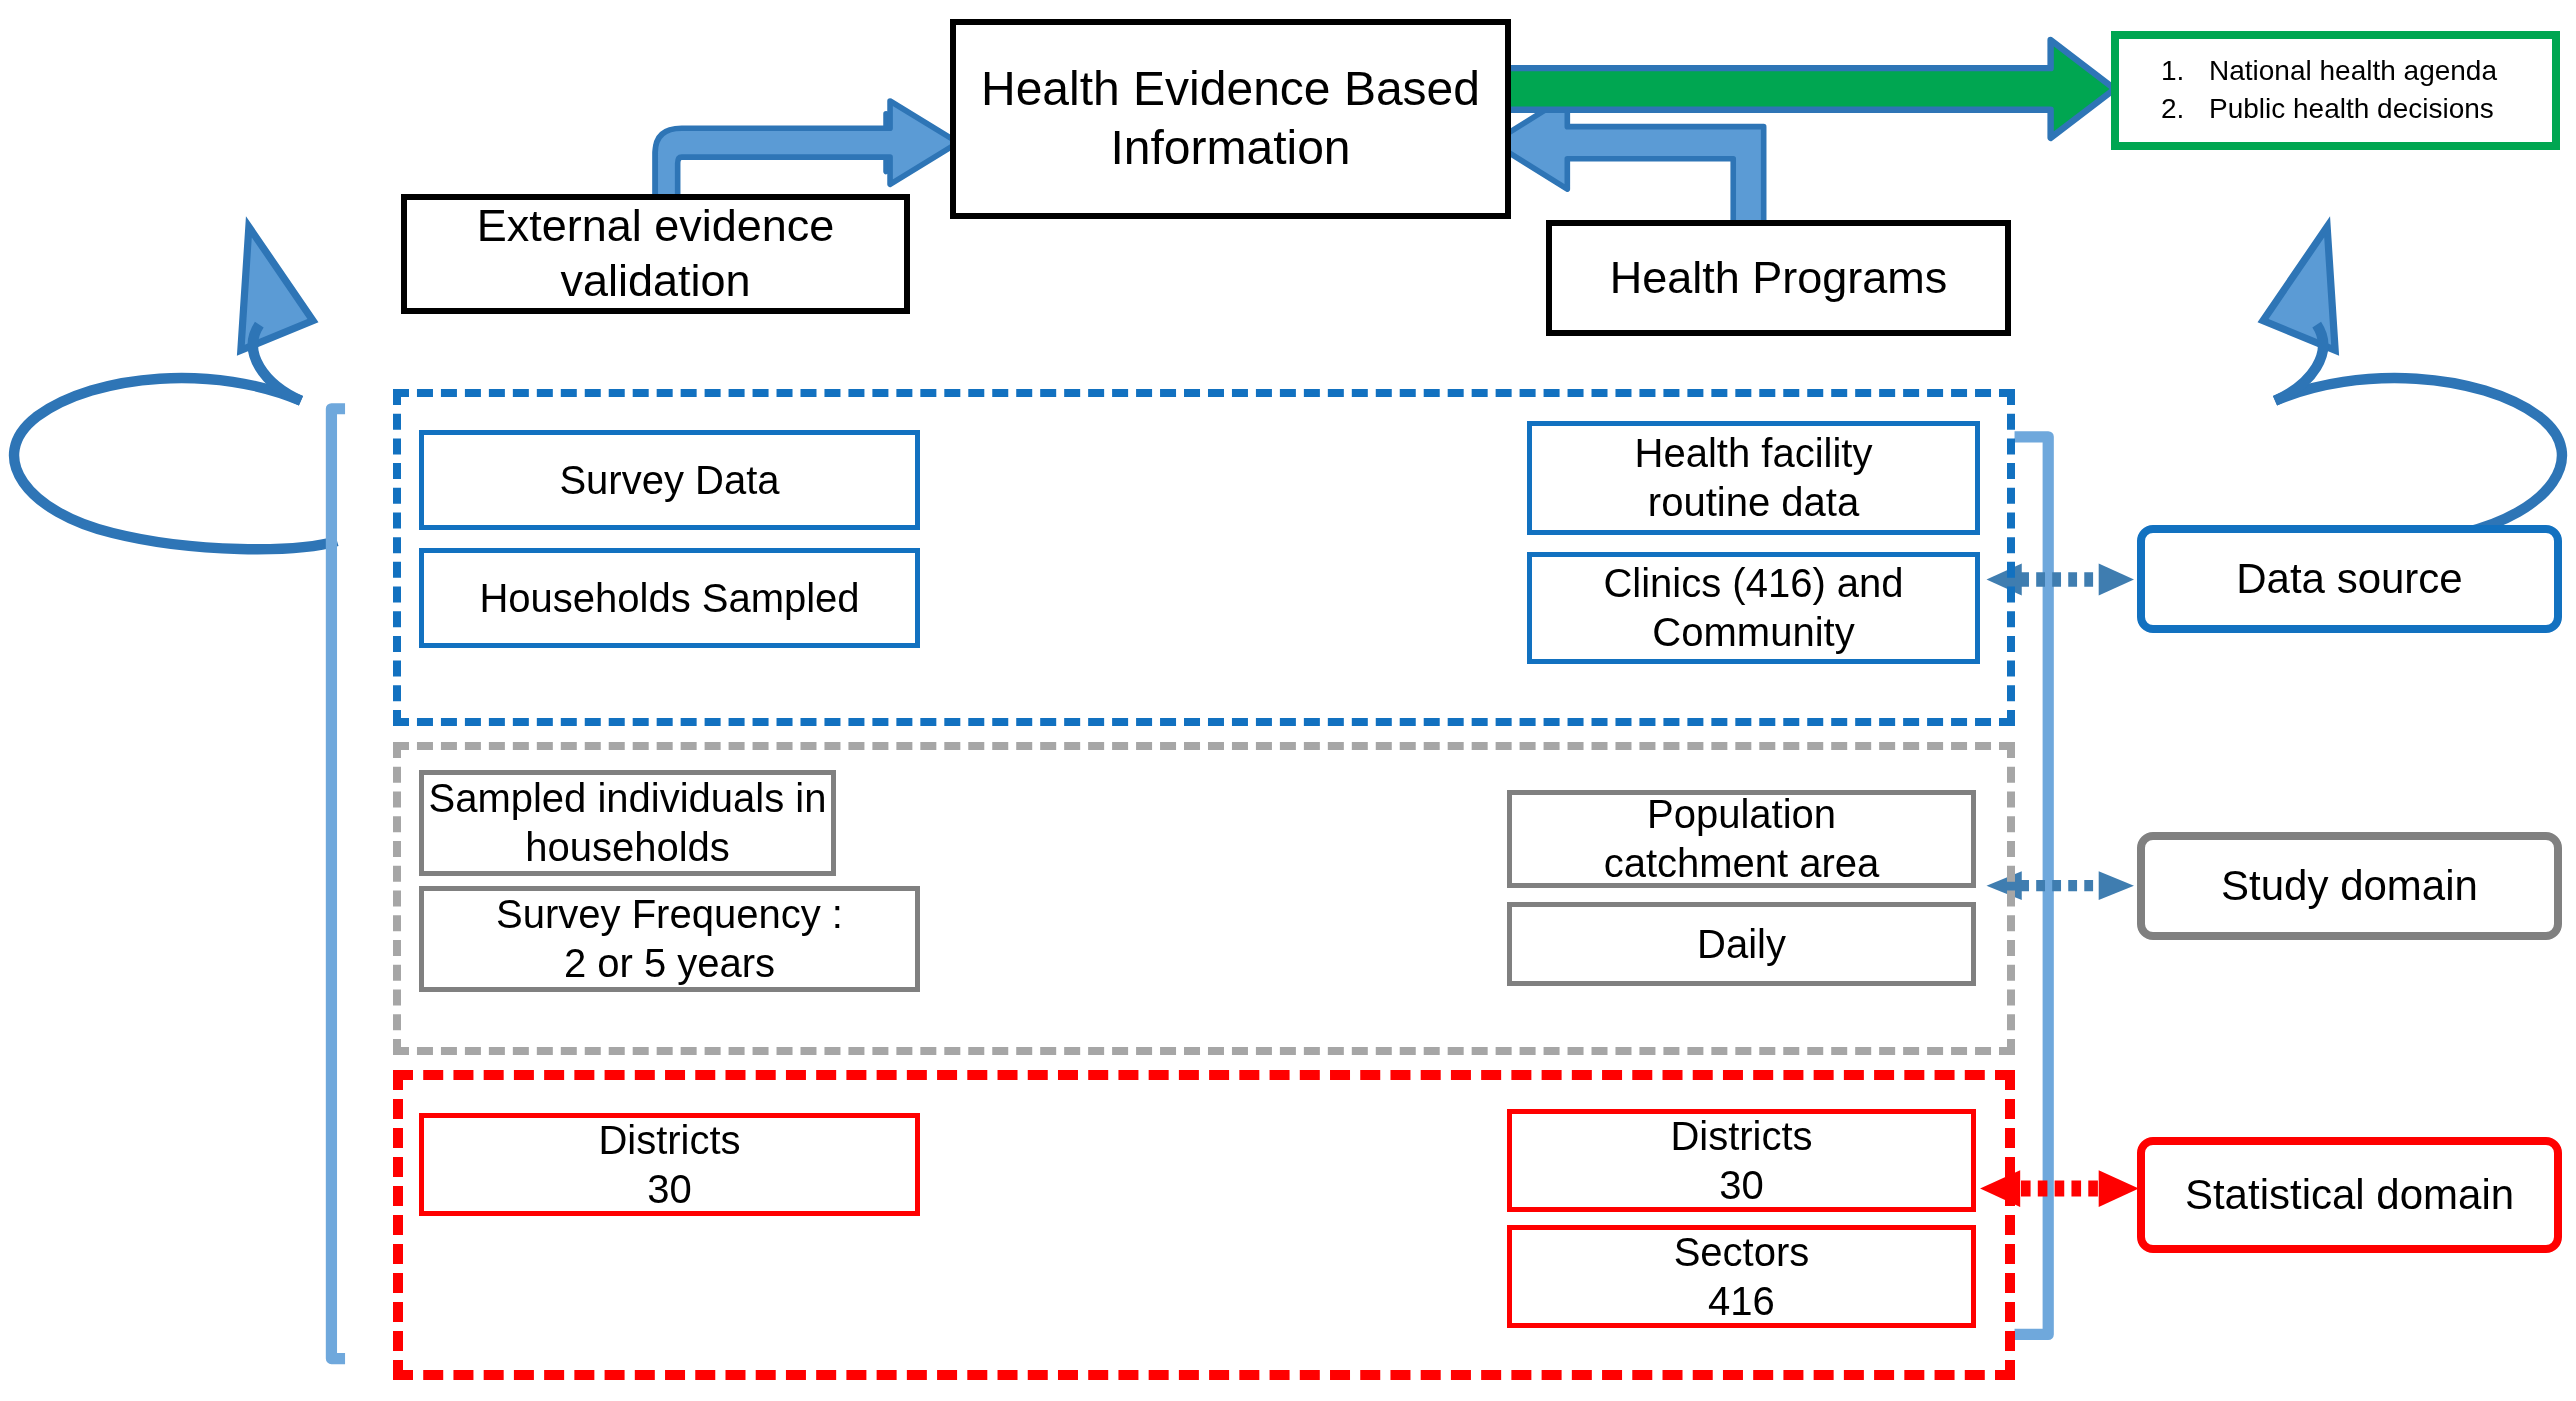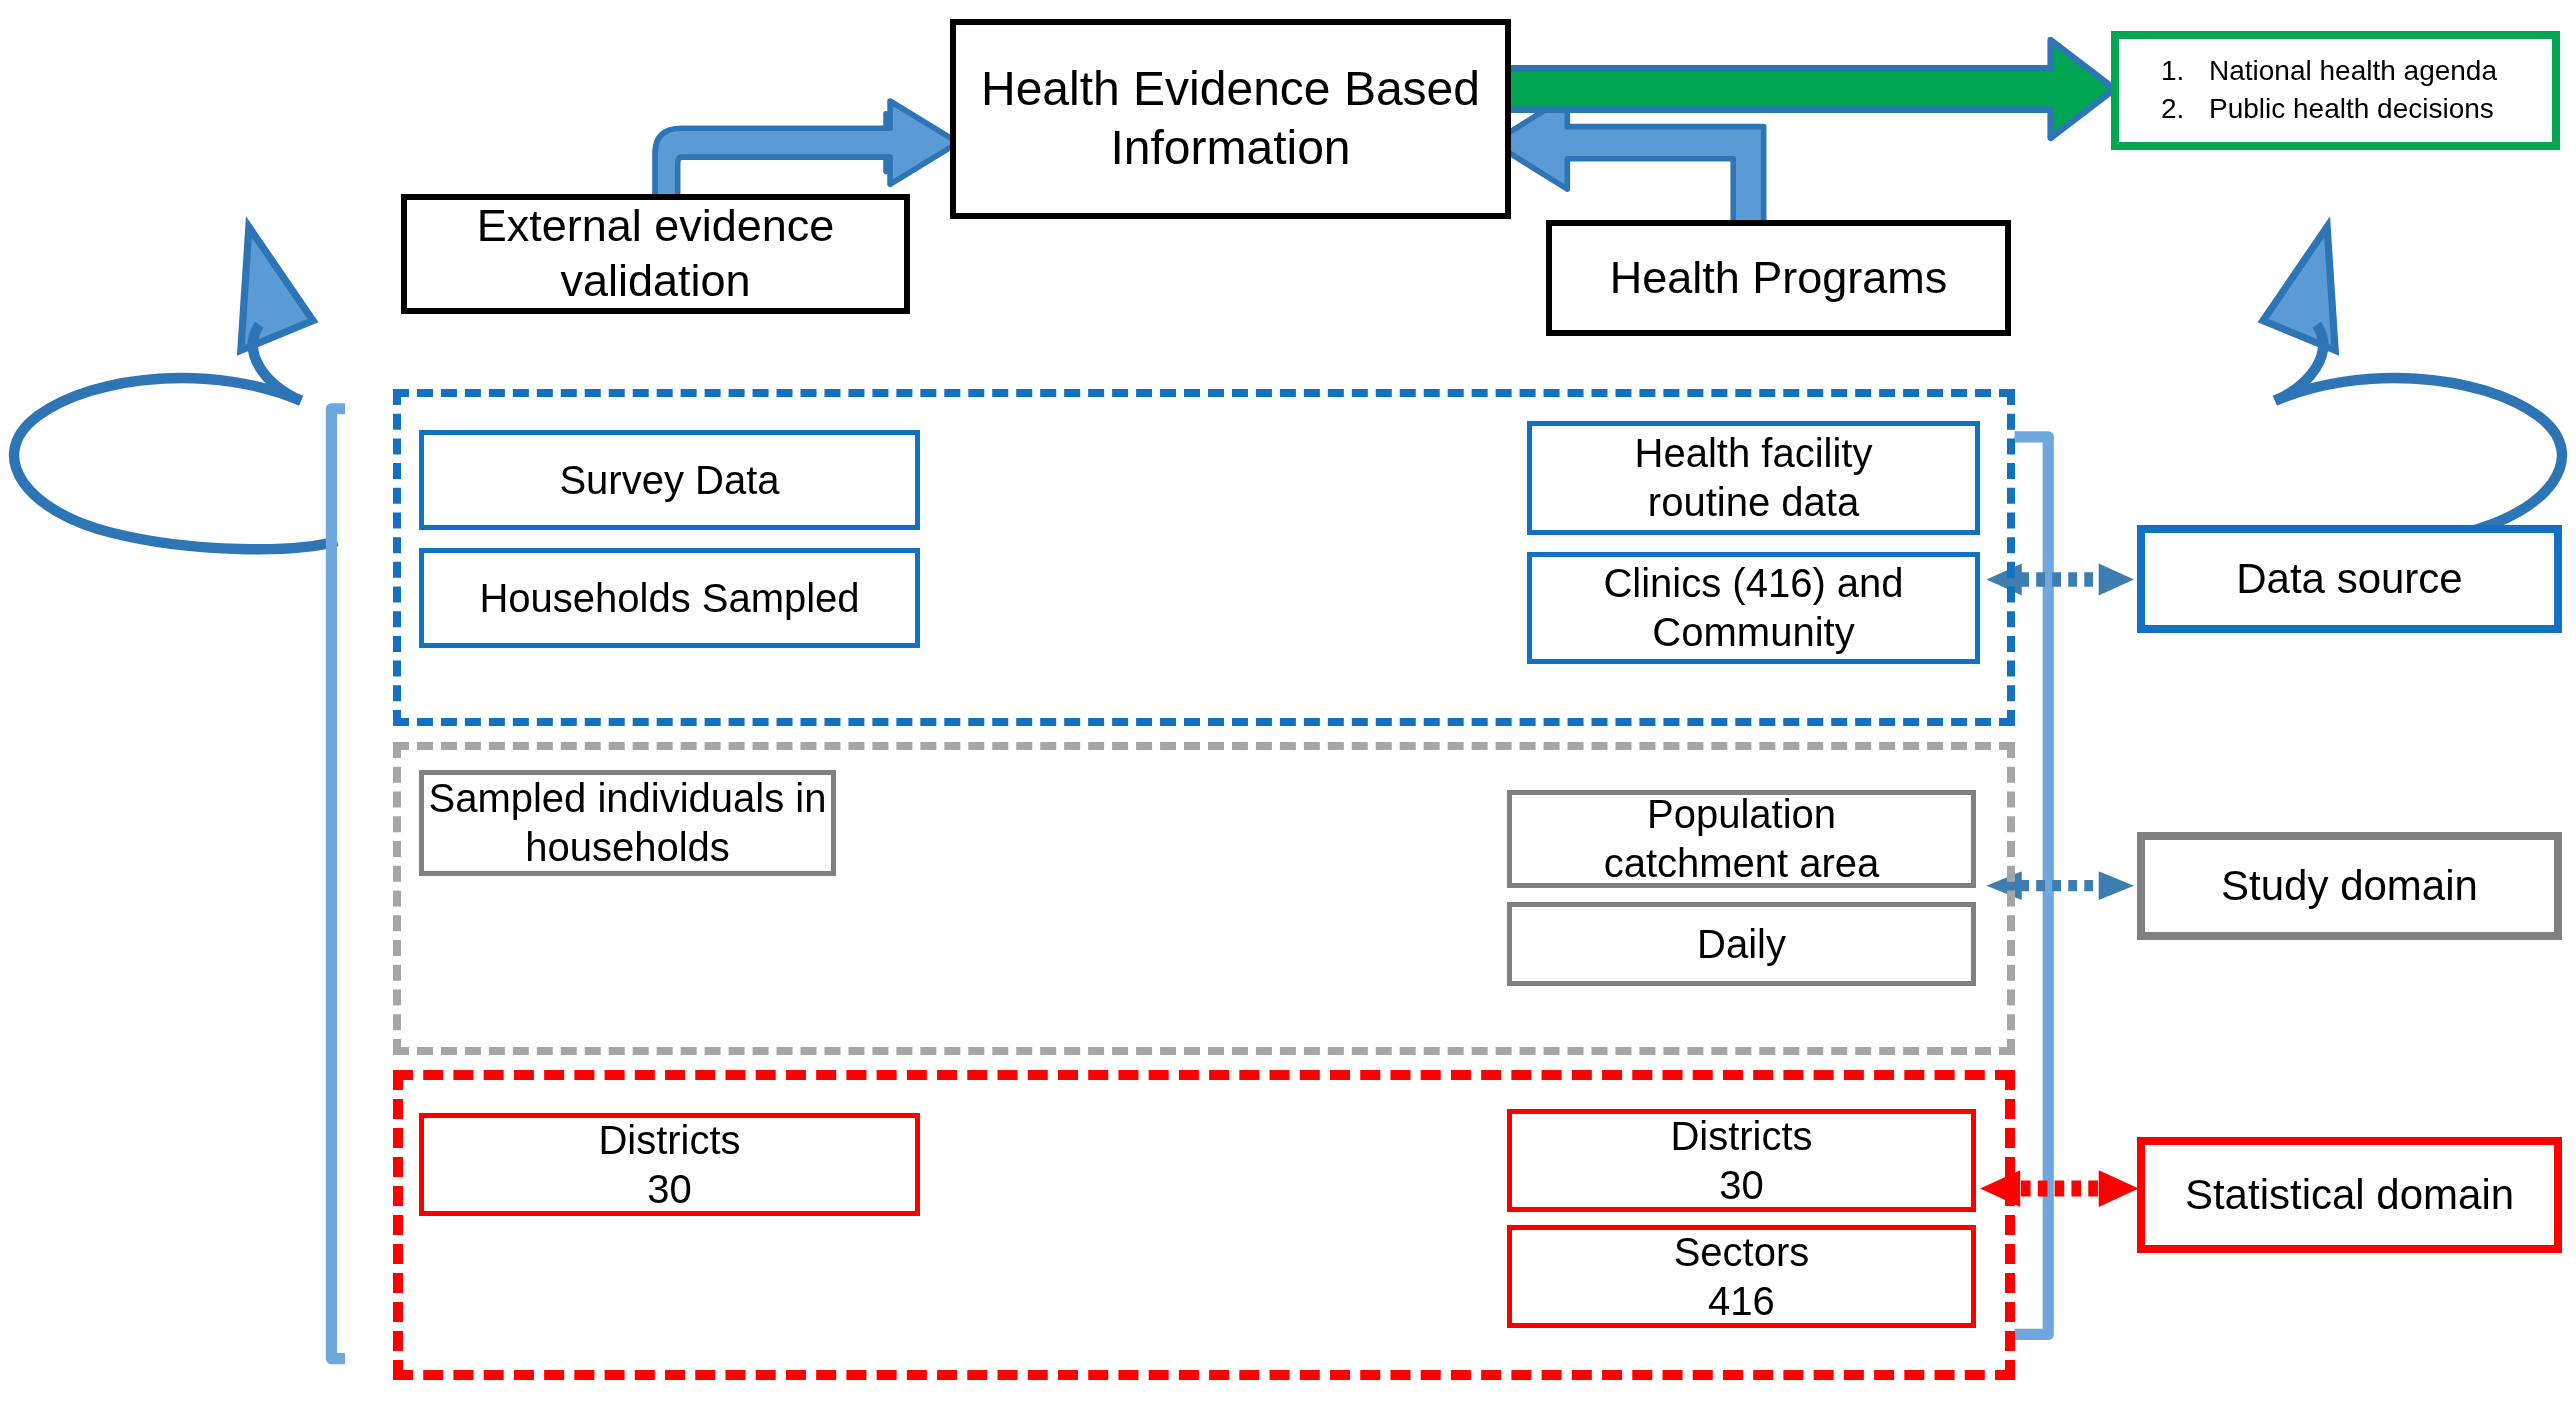--- a/index.html
+++ b/index.html
@@ -25,21 +25,21 @@
   .sect-red{border:10.4px dashed #FF0000;}
 
   .inner{position:absolute;box-sizing:border-box;display:flex;align-items:center;
          justify-content:center;text-align:center;background:#fff;font-size:40px;
          line-height:1.22;color:#000;}
   .in-blue{border:5.6px solid #1271C0;}
   .in-gray{border:5.6px solid #808080;}
   .in-red{border:5.6px solid #FF0000;}
 
   .lbl{position:absolute;box-sizing:border-box;display:flex;align-items:center;
-       justify-content:center;text-align:left;background:#fff;font-size:42px;color:#000;}
+       justify-content:center;text-align:left;background:#fff;font-size:42px;color:#000;border-radius:16px;}
   .lbl-blue{border:8.8px solid #1271C0;}
   .lbl-gray{border:8.8px solid #808080;}
   .lbl-red{border:8.8px solid #FF0000;}
 
   .two-line{white-space:pre-line;}
 </style>
 </head>
 <body>
 
 <div id="stage">
@@ -128,20 +128,22 @@
 routine data</div>
   <div class="inner in-blue two-line" style="left:1527px;top:552px;width:453px;height:112px;">Clinics (416) and
 Community</div>
 
   <div class="lbl lbl-blue" style="left:2137px;top:525px;width:425px;height:108px;">Data source</div>
 
   <div class="sect sect-gray" style="left:393px;top:742px;width:1622px;height:313px;"></div>
 
   <div class="inner in-gray two-line" style="left:419px;top:770px;width:417px;height:106px;">Sampled individuals in
 households</div>
+  <div class="inner in-gray two-line" style="left:419px;top:886px;width:501px;height:106px;">Survey Frequency :
+2 or 5 years</div>
 
   <div class="inner in-gray two-line" style="left:1507px;top:790px;width:469px;height:98px;">Population
 catchment area</div>
   <div class="inner in-gray two-line" style="left:1507px;top:902px;width:469px;height:84px;">Daily</div>
 
   <div class="lbl lbl-gray" style="left:2137px;top:832px;width:425px;height:108px;">Study domain</div>
 
   <div class="sect sect-red" style="left:393px;top:1070px;width:1622px;height:310px;"></div>
 
   <div class="inner in-red two-line" style="left:419px;top:1113px;width:501px;height:103px;">Districts

